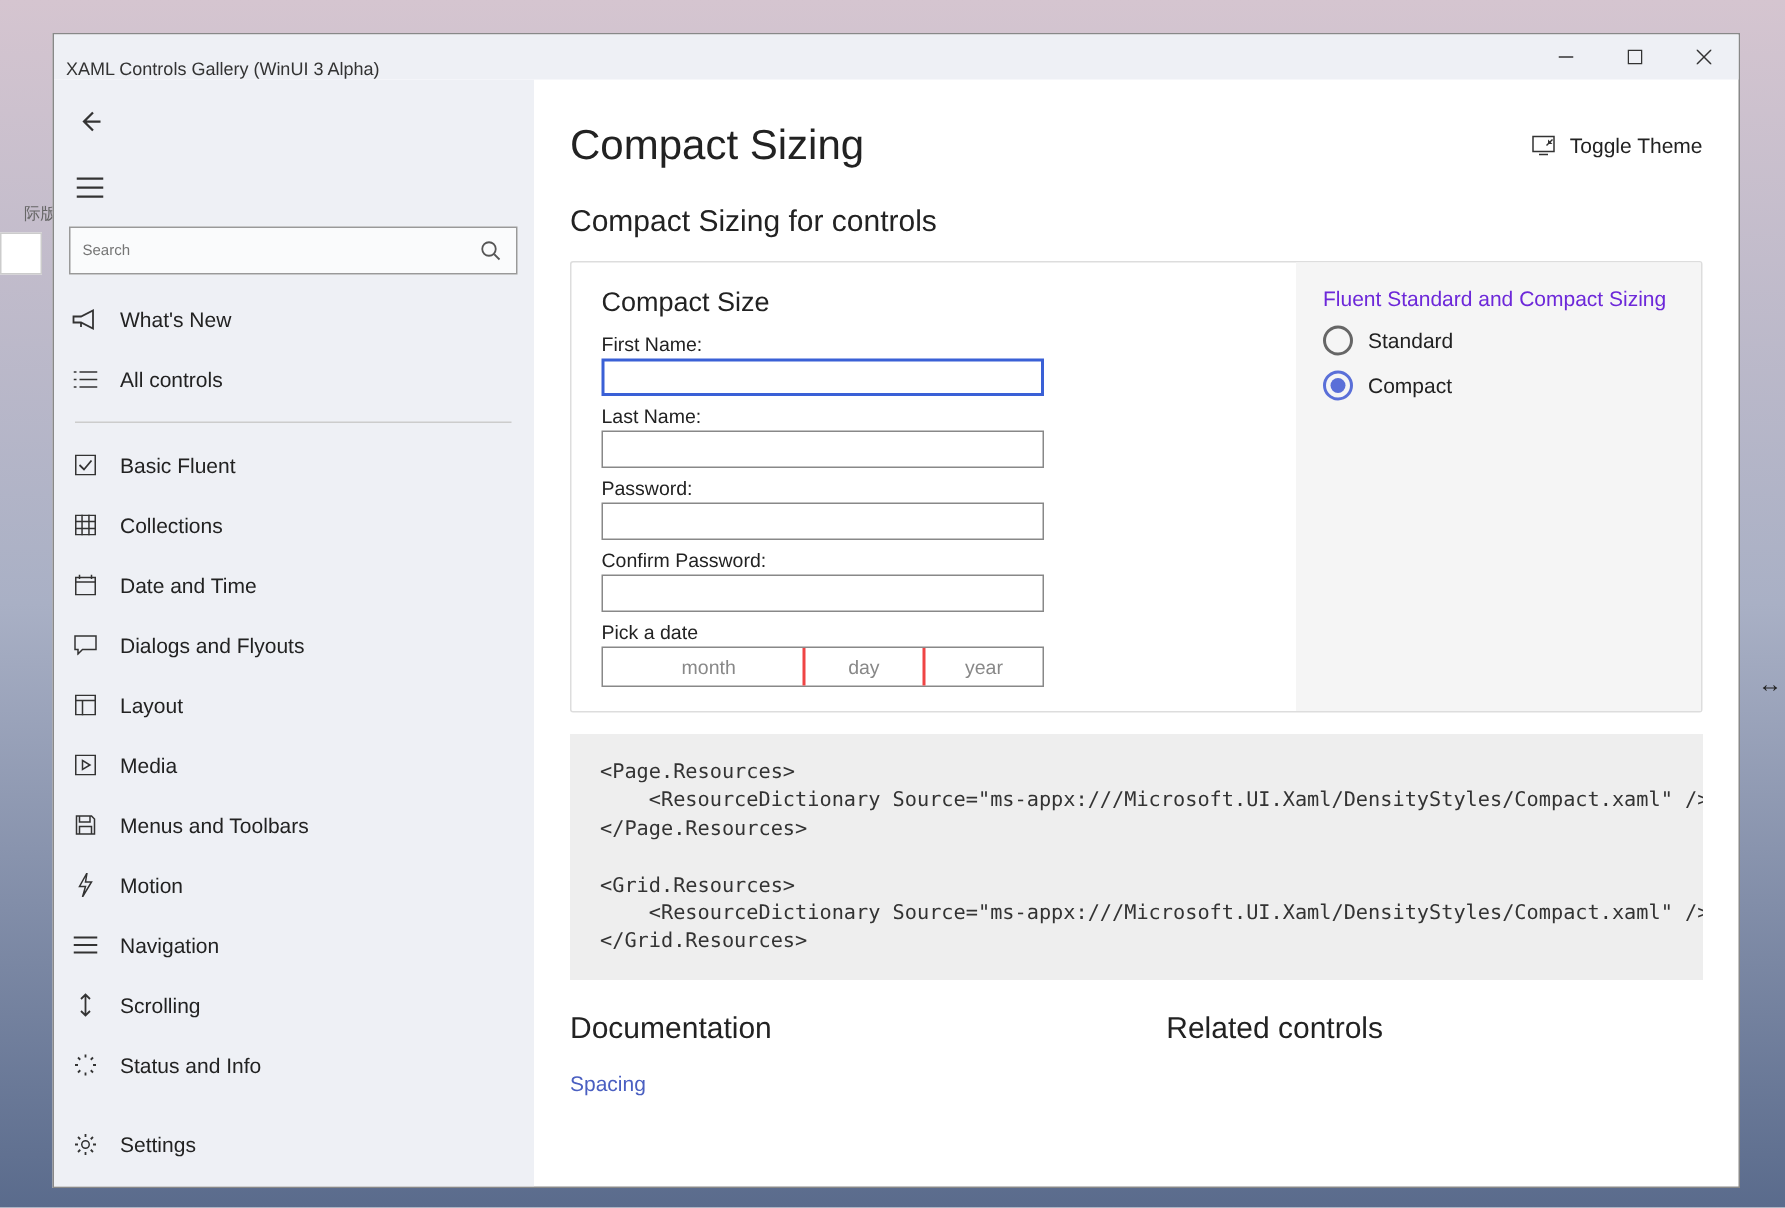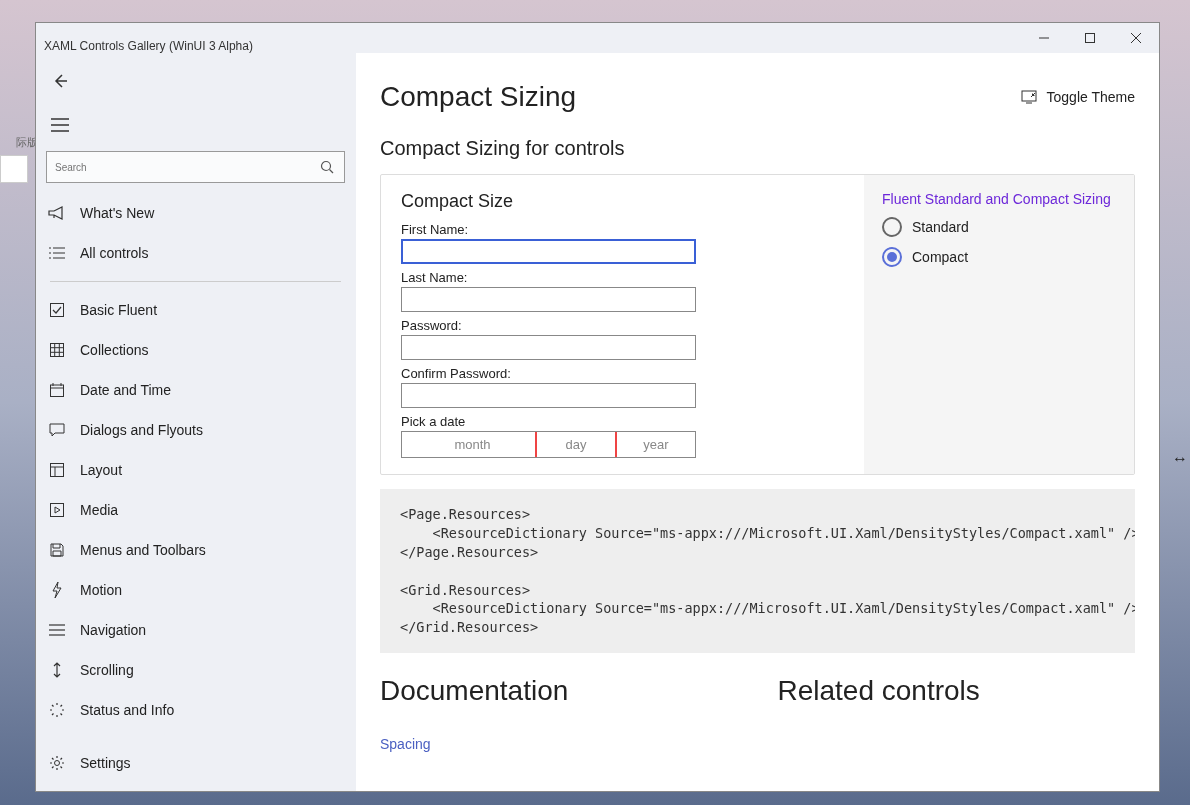--- a/index.html
+++ b/index.html
@@ -40,21 +40,21 @@
 .date-day { flex: 1; }
 .date-year { flex: 1; }
 .right-title { font-size: 14px; color: #6d28d9; margin-bottom: 10px; }
 .radio-row { display: flex; align-items: center; gap: 10px; font-size: 14px; color: #222; margin-bottom: 10px; }
 .radio { width: 20px; height: 20px; border: 2px solid #666; border-radius: 50%; display: flex; align-items: center; justify-content: center; }
 .radio.checked { border-color: #5a6fd8; border-width: 2px; }
 .radio.checked::after { content: ''; width: 10px; height: 10px; background: #5a6fd8; border-radius: 50%; }
 .code-block { background: #eeeeee; padding: 16px 20px; margin-top: 14px; font-family: Consolas, monospace; font-size: 13.5px; color: #333; line-height: 1.4; white-space: pre; overflow-x: auto; }
 .doc-section { display: flex; gap: 40px; margin-top: 22px; }
 .doc-col { flex: 1; }
-.doc-title { font-size: 28px; font-weight: 400; color: #222; margin-bottom: 28px; }
+.doc-title { font-size: 20px; font-weight: 400; color: #222; margin-bottom: 16px; }
 .doc-link { color: #4a5fc1; font-size: 14px; text-decoration: none; }
 .left-letters { position:absolute; left:16px; top:135px; font-size:11px; color:#666;}
 .left-box { position:absolute; left:0; top:155px; width:28px; height:28px; background:#fff; border:1px solid #ccc;}
 .resize-cursor { position: absolute; right: 2px; top: 448px; font-size: 16px; color: #222; }
 </style>
 </head>
 <body>
 
 <div class="left-letters">际版</div>
 <div class="left-box"></div>

